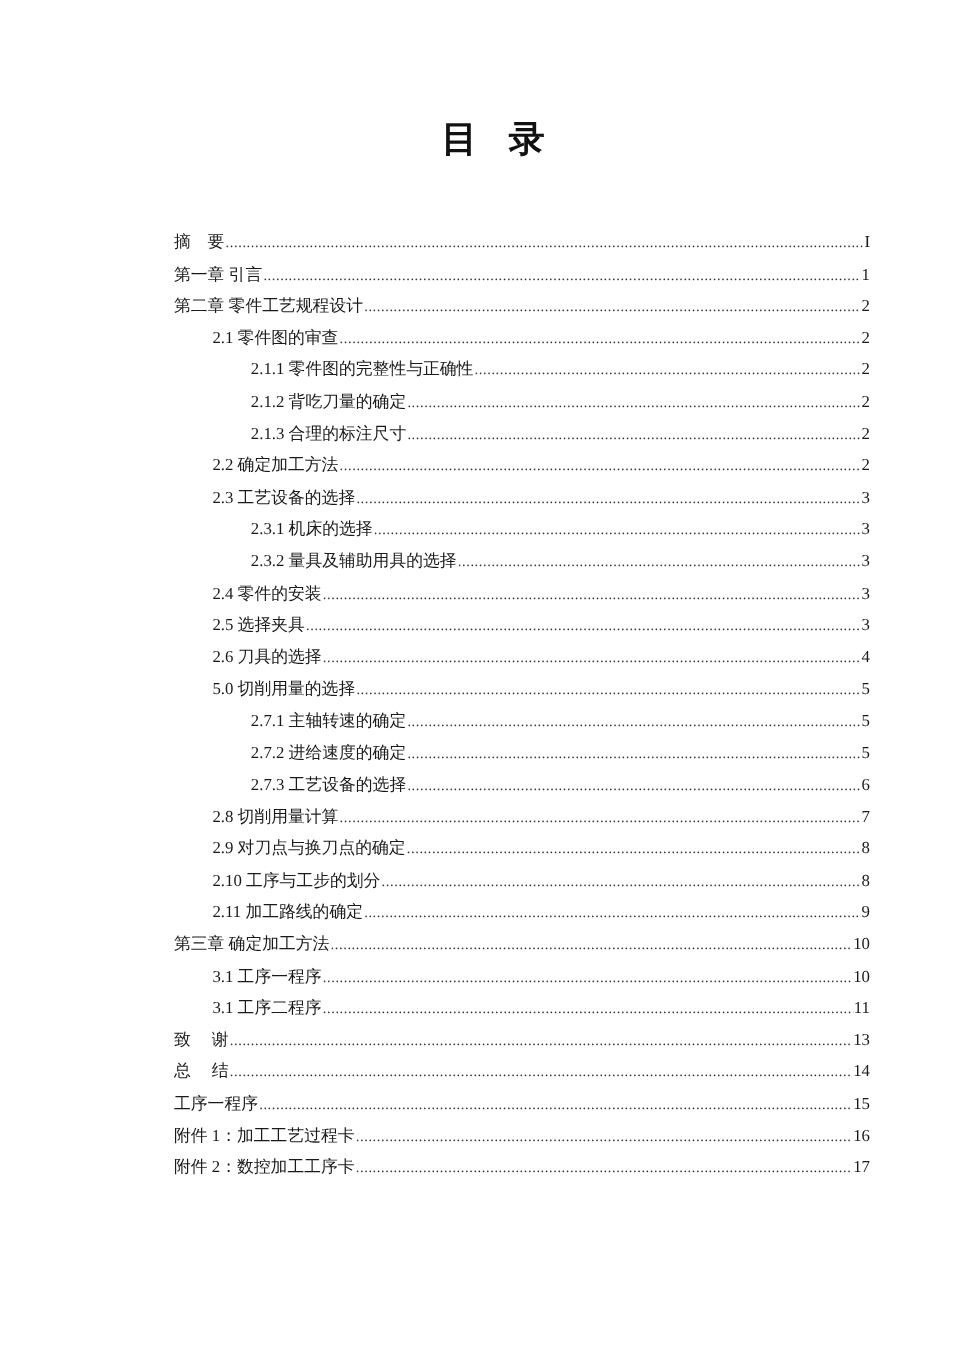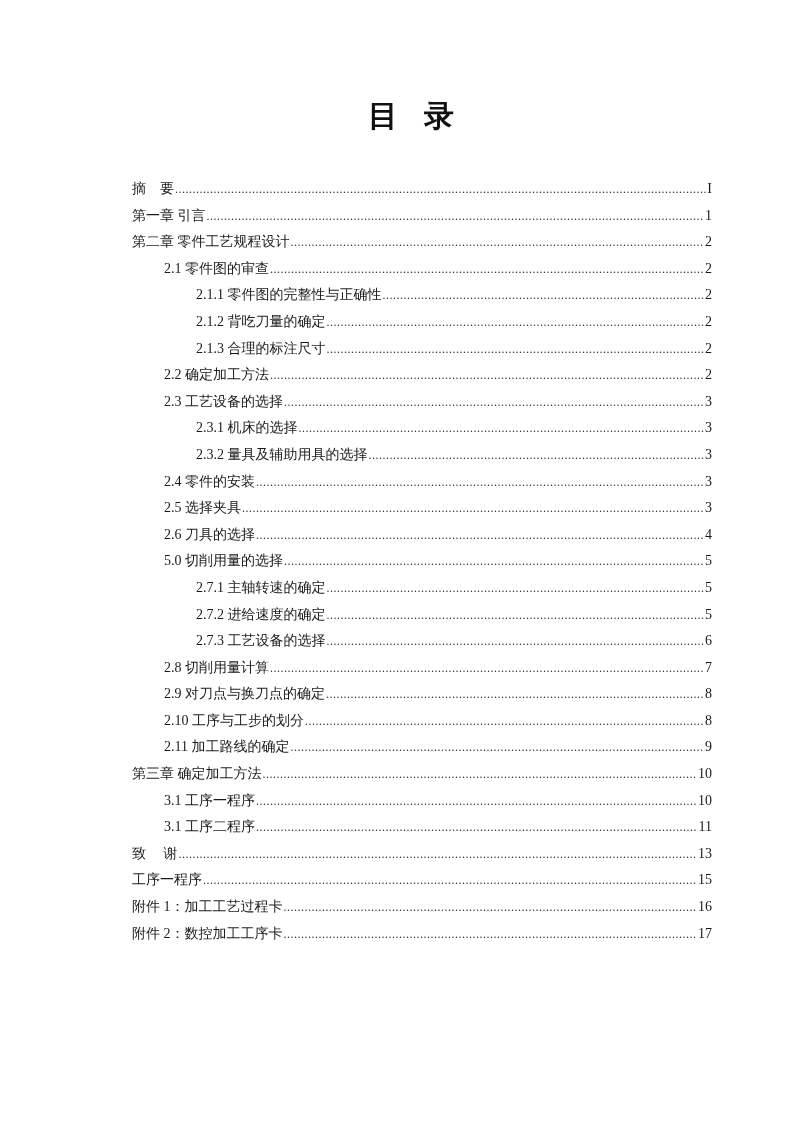--- a/index.html
+++ b/index.html
@@ -1,21 +1,21 @@
 <!DOCTYPE html>
 <html><head>
   <meta charset="utf-8">
   <style>
     html, body { margin: 0; padding: 0; background: #ffffff; }
     body { width: 800px; height: 1132px; position: relative; overflow: hidden;
            font-family: "Liberation Serif", "DejaVu Serif", serif; color: #1a1a1a; }
     .title { position: absolute; top: 96px; left: 11px; width: 800px; text-align: center;
              font-size: 30px; font-weight: bold; letter-spacing: 26px; text-indent: 26px;
              font-family: "DejaVu Sans", "Liberation Sans", sans-serif; color: #111; }
-    .toc { position: absolute; top: 172px; left: 128px; width: 580px; margin: 4px; padding: 0; list-style: none; }
+    .toc { position: absolute; top: 172px; left: 128px; width: 580px; margin: 17px; padding: 0; list-style: none; }
     .toc li { display: flex; align-items: baseline; height: 26.6px; line-height: 26.6px;
               font-size: 14px; white-space: nowrap; }
     .toc li.l2 { padding-left: 32px; justify-content: flex-end; }
     .toc li.l3 { padding-left: 64px; }
     .toc .label { flex: 0 0 auto; }
     .toc .leader { flex: 1 1 auto; overflow: hidden; margin: 0 1px; color: #333; letter-spacing: 0.5px; font-size: 12px; }
     .toc .leader::before { content: "................................................................................................................................................................................................................................................................"; }
     .toc .page { flex: 0 0 auto; text-align: right; }
   </style>
 </head>
@@ -148,20 +148,25 @@
       <span class="label">3.1 工序二程序</span>
       <span class="leader"></span>
       <span class="page">11</span>
     </li>
   <li class="l1">
       <span class="label">致　 谢</span>
       <span class="leader"></span>
       <span class="page">13</span>
     </li>
   <li class="l1">
+      <span class="label">总　  结</span>
+      <span class="leader"></span>
+      <span class="page">14</span>
+    </li>
+  <li class="l1">
       <span class="label">工序一程序</span>
       <span class="leader"></span>
       <span class="page">15</span>
     </li>
   <li class="l1">
       <span class="label">附件 1：加工工艺过程卡</span>
       <span class="leader"></span>
       <span class="page">16</span>
     </li>
   <li class="l1">

